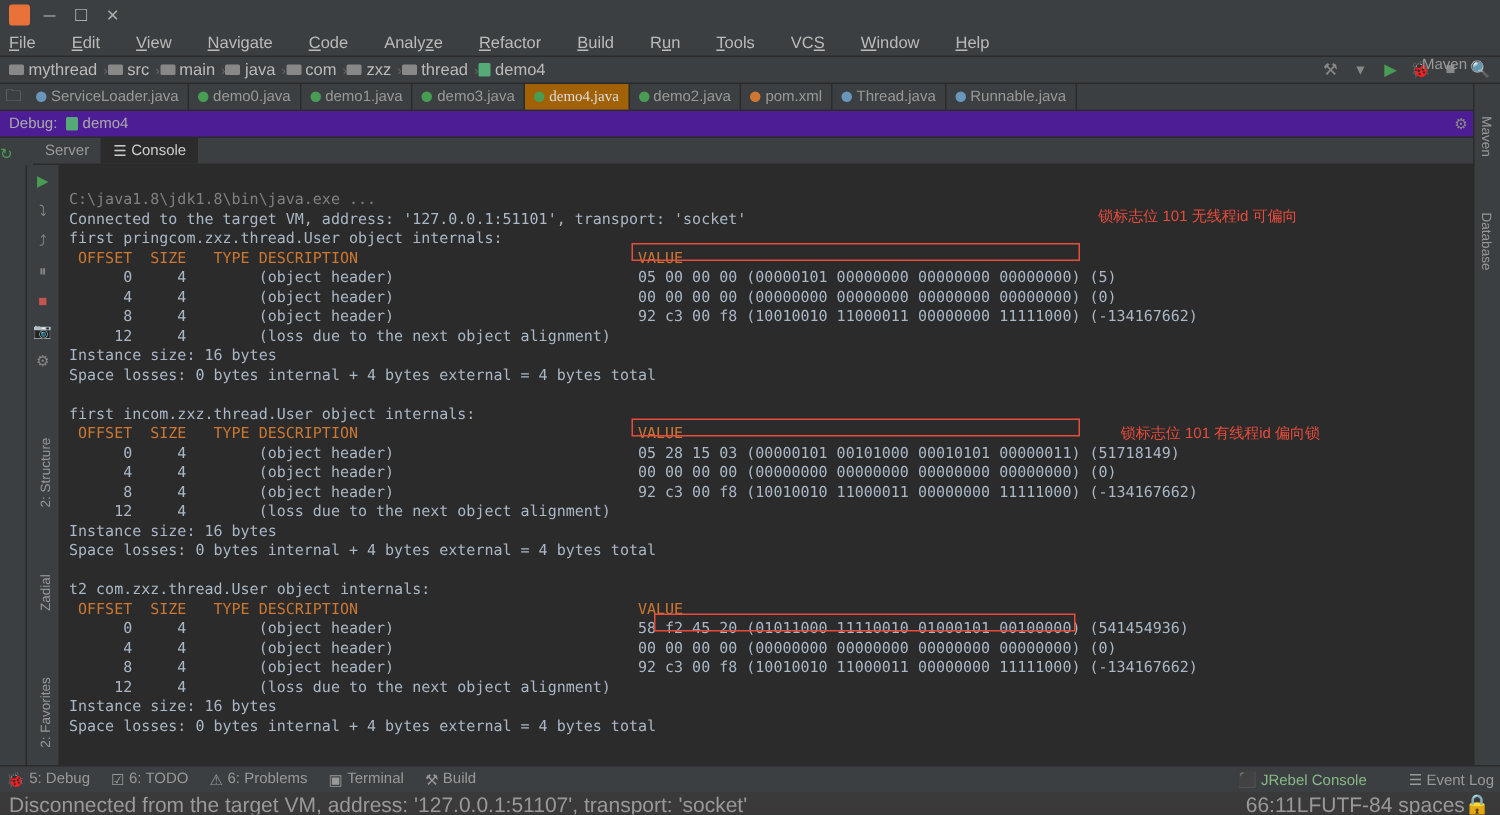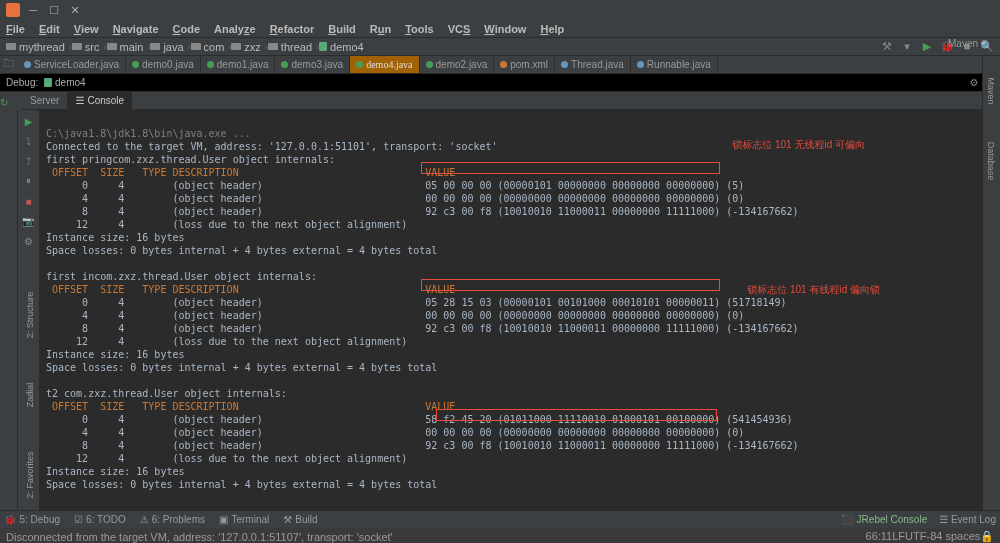--- a/index.html
+++ b/index.html
@@ -6,42 +6,42 @@
 body {
   width: 1000px; height: 543px;
   font-family: Arial, sans-serif; font-size: 11px;
   background: #3c3f41; color: #bbb; overflow: hidden;
   position: relative;
 }
 .titlebar { height: 20px; background: #3c3f41; display: flex; align-items: center; padding: 0 6px; color: #999; }
 .titlebar .logo { width: 14px; height: 14px; background: #e8723a; border-radius: 2px; margin-right: 4px; }
 .titlebar .spacer { flex: 1; text-align: center; font-size: 10px; }
 .titlebar .winbtns span { display: inline-block; width: 18px; text-align: center; color: #aaa; }
-.menubar { height: 18px; display: flex; align-items: center; padding: 0 6px; gap: 14px; font-size: 11px; color: #bbb; border-bottom: 1px solid #2b2b2b; font-weight: bold; }
+.menubar { height: 18px; display: flex; align-items: center; padding: 0 6px; gap: 24px; font-size: 11px; color: #bbb; border-bottom: 1px solid #2b2b2b; }
 .menubar span { cursor: pointer; }
 .menubar span u { text-decoration: underline; }
 .breadcrumb-bar { height: 18px; display: flex; align-items: center; padding: 0 6px; border-bottom: 1px solid #2b2b2b; }
 .crumb { display: flex; align-items: center; gap: 3px; color: #bbb; margin-right: 4px; }
 .folder-ico { width: 10px; height: 7px; background: #888; display: inline-block; border-radius: 1px; }
 .file-ico { width: 8px; height: 9px; background: #5a7; display: inline-block; border-radius: 1px; }
 .chev { color: #666; font-size: 9px; }
 .breadcrumb-bar .right { margin-left: auto; display:flex; gap:6px; color:#888; }
 .breadcrumb-bar .right span { width:14px; text-align:center; }
 .tabs-bar { height: 18px; background: #3c3f41; display: flex; align-items: center; border-bottom: 1px solid #2b2b2b; }
 .sidetab { width: 18px; height: 18px; display: flex; align-items: center; justify-content: center; color: #888; }
 .tabs { display: flex; height: 100%; }
 .tab {
   display: flex; align-items: center; gap: 3px; padding: 0 6px;
   font-size: 10px; color: #999; border-right: 1px solid #2b2b2b; cursor: pointer;
 }
 .tab.active { background: #a16207; color: #ddd; font-family: Liberation Serif, serif; }
 .dot { width: 7px; height: 7px; background: #499c54; border-radius: 50%; display: inline-block; }
 .dot.blue { background: #6897bb; }
 .dot.orange { background: #cc7832; }
-.debug-bar { height: 18px; background: #000000; display: flex; align-items: center; padding: 0 6px; border-bottom: 1px solid #2b2b2b; font-size: 10px; color: #aaa; }
+.debug-bar { height: 18px; background: #4c1d95; display: flex; align-items: center; padding: 0 6px; border-bottom: 1px solid #2b2b2b; font-size: 10px; color: #aaa; }
 .debug-bar .right { margin-left: auto; color: #888; }
 .console-tabs { height: 18px; background: #3c3f41; display: flex; align-items: center; border-bottom: 1px solid #2b2b2b; }
 .ctab { font-size: 10px; padding: 0 8px; height: 100%; display: flex; align-items: center; gap: 3px; color: #999; }
 .ctab.active { background: #2b2b2b; color: #ccc; }
 .main-area { display: flex; height: 400px; }
 .left-gutter { width: 22px; background: #3c3f41; border-right: 1px solid #2b2b2b; display:flex; flex-direction:column; align-items:center; padding-top:4px; gap:6px; }
 .left-gutter .ico { width:14px; height:14px; font-size:10px; display:flex; align-items:center; justify-content:center; color:#888; }
 .left-rail { width: 18px; background: #3c3f41; border-right: 1px solid #2b2b2b; position:relative; }
 .left-rail .vtxt { transform: rotate(-90deg); transform-origin: center; position: absolute; font-size: 9px; color:#999; width:60px; text-align:center; }
 .right-rail { position:absolute; right:0; top:56px; bottom:33px; width:18px; background:#3c3f41; border-left:1px solid #2b2b2b; }
@@ -51,22 +51,22 @@
   font-family: "Consolas", monospace; font-size: 10px;
   padding: 4px 6px; white-space: pre; overflow: hidden; line-height: 13px;
   position: relative;
 }
 .dim { color: #808080; text-align: right; }
 .hdr { color: #cc7832; }
 .annot { position: absolute; color: #e74c3c; font-size: 10px; font-family: Arial, sans-serif; white-space: nowrap; }
 .box { position: absolute; border: 1px solid #e74c3c; pointer-events: none; }
 .bottom-tools { height: 18px; background: #3c3f41; display: flex; align-items: center; border-top: 1px solid #2b2b2b; padding: 0 4px; font-size: 10px; color: #999; }
 .bottom-tools .bt { margin-right: 14px; display:flex; align-items:center; gap:3px; }
-.bottom-tools .right { margin-left: auto; display:flex; gap:12px; }
-.statusbar { height: 15px; background: #3a3a3a; display: flex; align-items: flex-end; padding: 0 6px; font-size: 11px; color: #999; }
+.bottom-tools .right { margin-left: auto; display:flex; gap:28px; }
+.statusbar { height: 15px; background: #3a3a3a; display: flex; align-items: center; padding: 0 6px; font-size: 14px; color: #999; }
 .statusbar .right { margin-left: auto; display:flex; }
 .maven-pill { position:absolute; right:22px; top:38px; font-size:10px; color:#999; }
 </style>
 </head>
 <body>
 
 <div class="titlebar">
   <span class="logo"></span>
   <div class="winbtns">
     <span>─</span>

